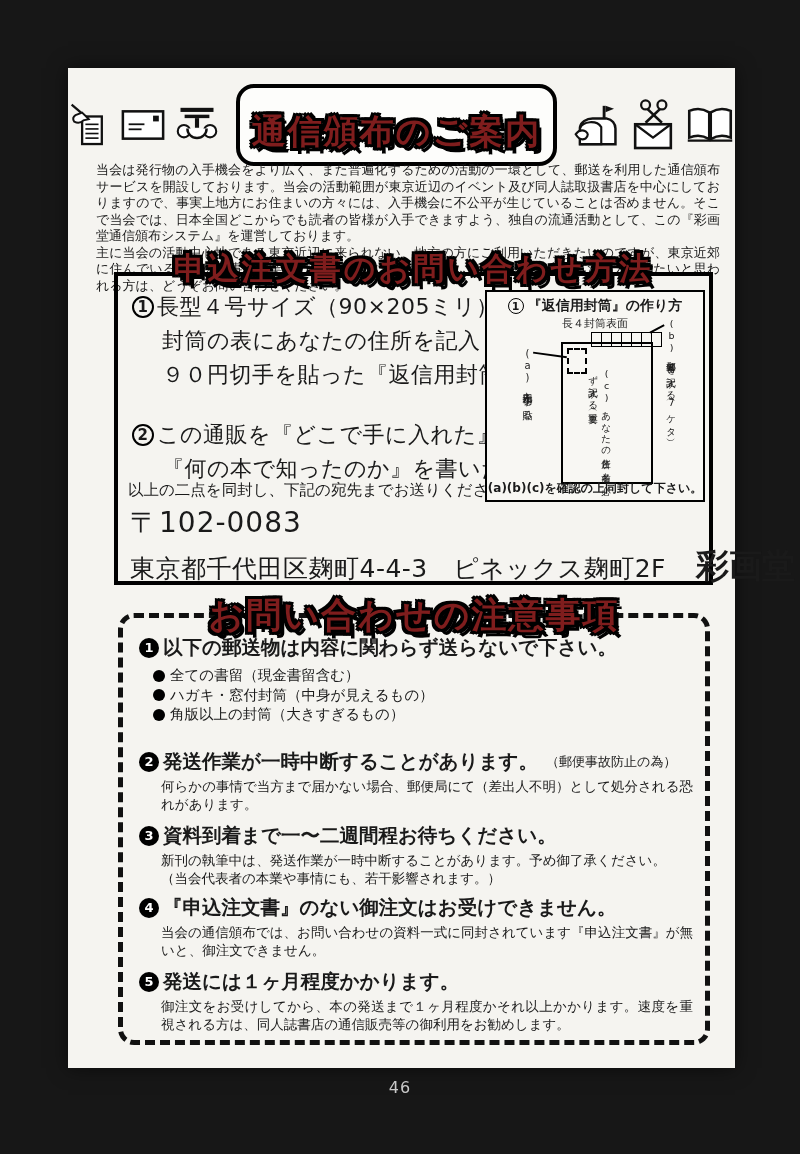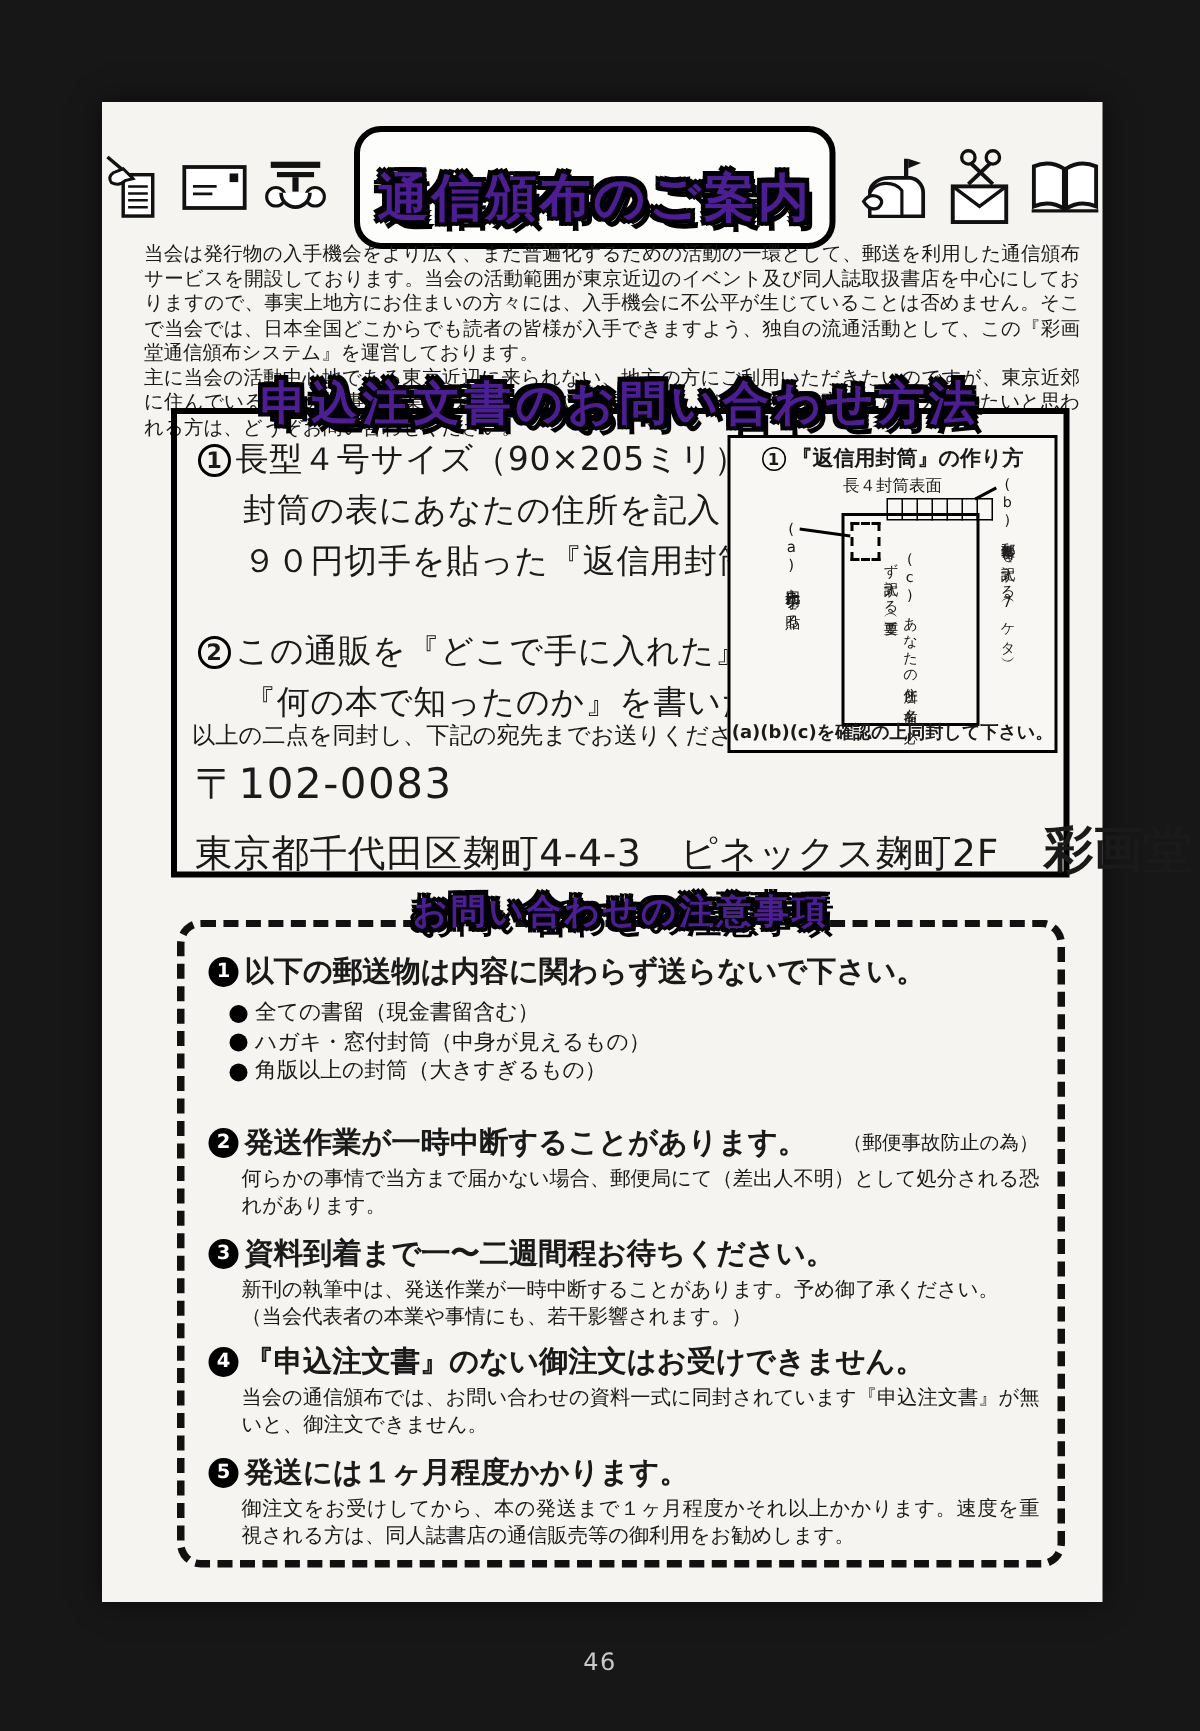--- a/index.html
+++ b/index.html
@@ -19,21 +19,21 @@
     display:flex;align-items:center;justify-content:center;gap:9px;
   }
   .icon{flex:0 0 auto;display:block;}
   .icon svg{display:block;}
   .banner{
     flex:0 0 auto;margin:0 8px;
     border:4px solid #000;border-radius:18px;background:#fdfdfb;
     padding:5px 12px 7px 12px;
   }
   .hero{
-    font-weight:bold;color:#4c1d95;white-space:nowrap;
+    font-weight:bold;color:#7f1d1d;white-space:nowrap;
     text-shadow:
       -3px -3px 0 #000, 0 -3px 0 #000, 3px -3px 0 #000,
       -3px 0 0 #000, 3px 0 0 #000,
       -3px 3px 0 #000, 0 3px 0 #000, 3px 3px 0 #000,
       -2px 2px 0 #000, 2px -2px 0 #000,
       5px 6px 0 #000;
     margin-top: 16px;
   }
   .banner .hero{font-size:34px;letter-spacing:2px;}
   
@@ -103,33 +103,33 @@
   .env-footer{
     position:absolute;left:0;right:0;bottom:3px;text-align:center;
     font-size:12px;font-weight:bold;white-space:nowrap;
   }
   
   .notes-box{
     position:absolute;left:50px;top:545px;width:592px;height:432px;
     border:5px dashed #111;border-radius:16px;box-sizing:border-box;
   }
   .notes-box .box-title{top:-26px;}
-  .notes-box .box-title .hero{font-size:23px;letter-spacing:2px;}
+  .notes-box .box-title .hero{font-size:35px;letter-spacing:2px;}
   .notice{position:absolute;left:16px;right:12px;}
   .n1{top:16px;} .n2{top:130px;} .n3{top:204px;} .n4{top:276px;} .n5{top:350px;}
   .notice-head{display:flex;align-items:center;gap:4px;font-size:19.5px;font-weight:bold;white-space:nowrap;}
-  .notice-head .suffix{font-size:13px;font-weight:normal;margin-left:20px;}
+  .notice-head .suffix{font-size:13px;font-weight:normal;margin-left:4px;}
   .notice-body{margin:3px 0 0 22px;font-size:13.5px;line-height:17.5px;white-space:pre-line;text-align:justify;}
   .bullets{margin:5px 0 0 14px;}
   .bullet{display:flex;align-items:center;gap:5px;font-size:14.5px;line-height:19.5px;}
   .dot{width:12px;height:12px;border-radius:50%;background:#000;flex:0 0 auto;}
   
   .page-num{
     position:absolute;left:0;right:0;top:1078px;text-align:center;
-    color:#c9c9c9;font-size:16px;letter-spacing:1px;margin-top:20px;
+    color:#c9c9c9;font-size:16px;letter-spacing:1px;
   }
 </style>
 </head>
 <body>
 
 <div class="page">
 
   <div class="header-row">
     <span class="icon">
       <svg width="42" height="46" viewBox="0 0 64 70">

